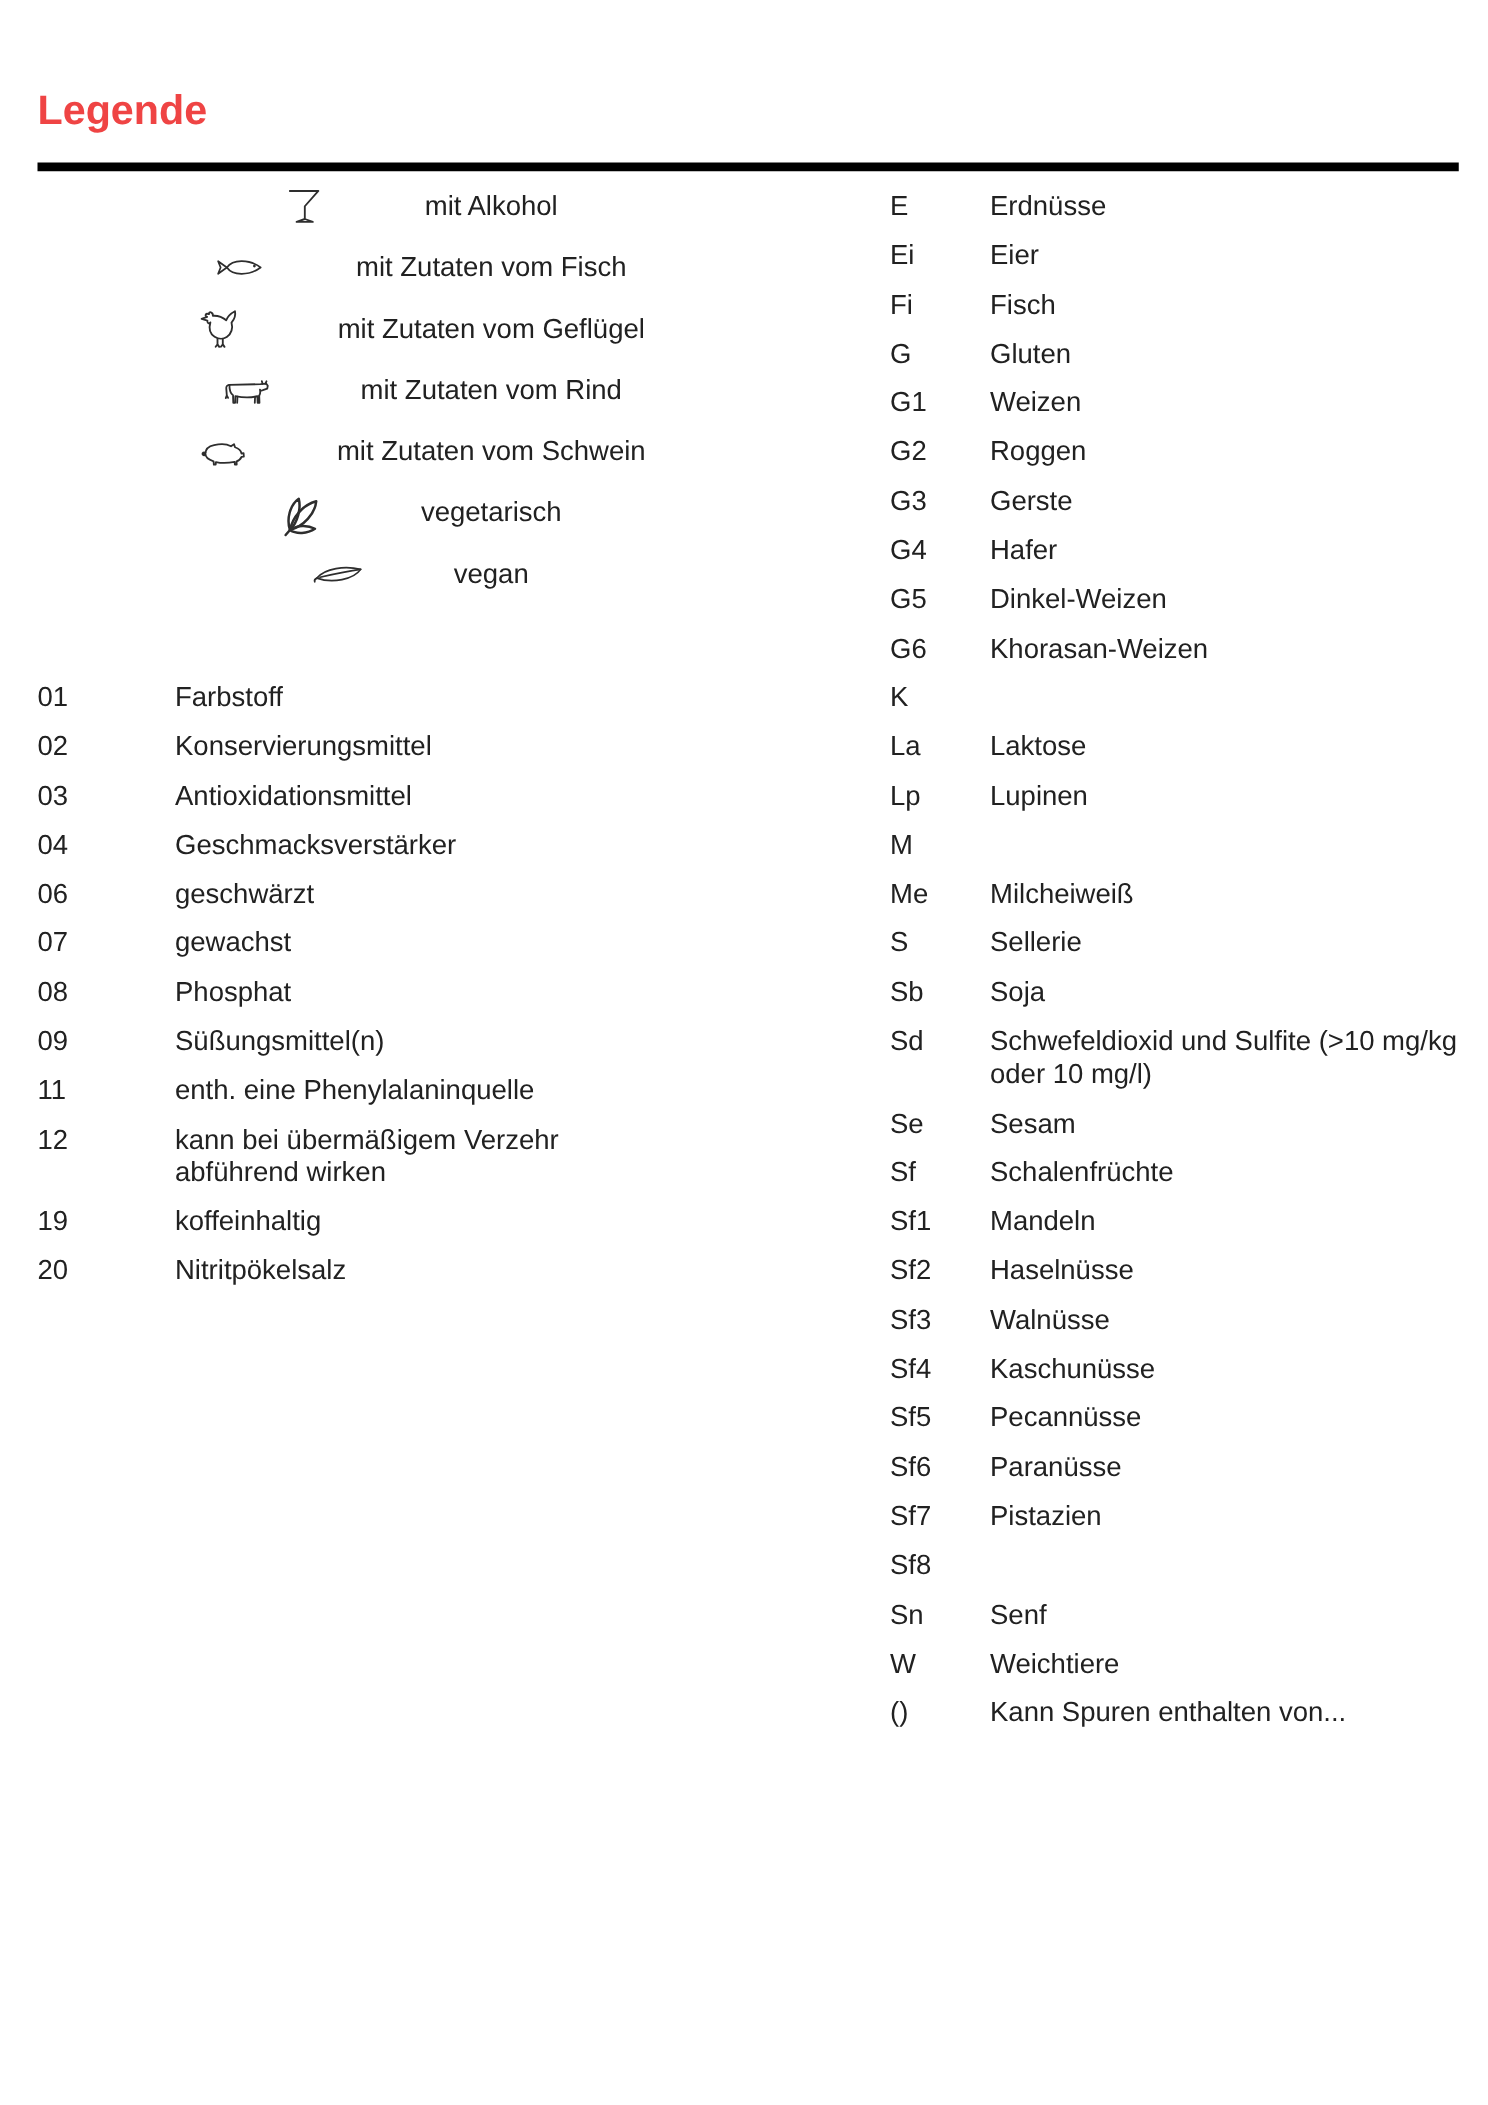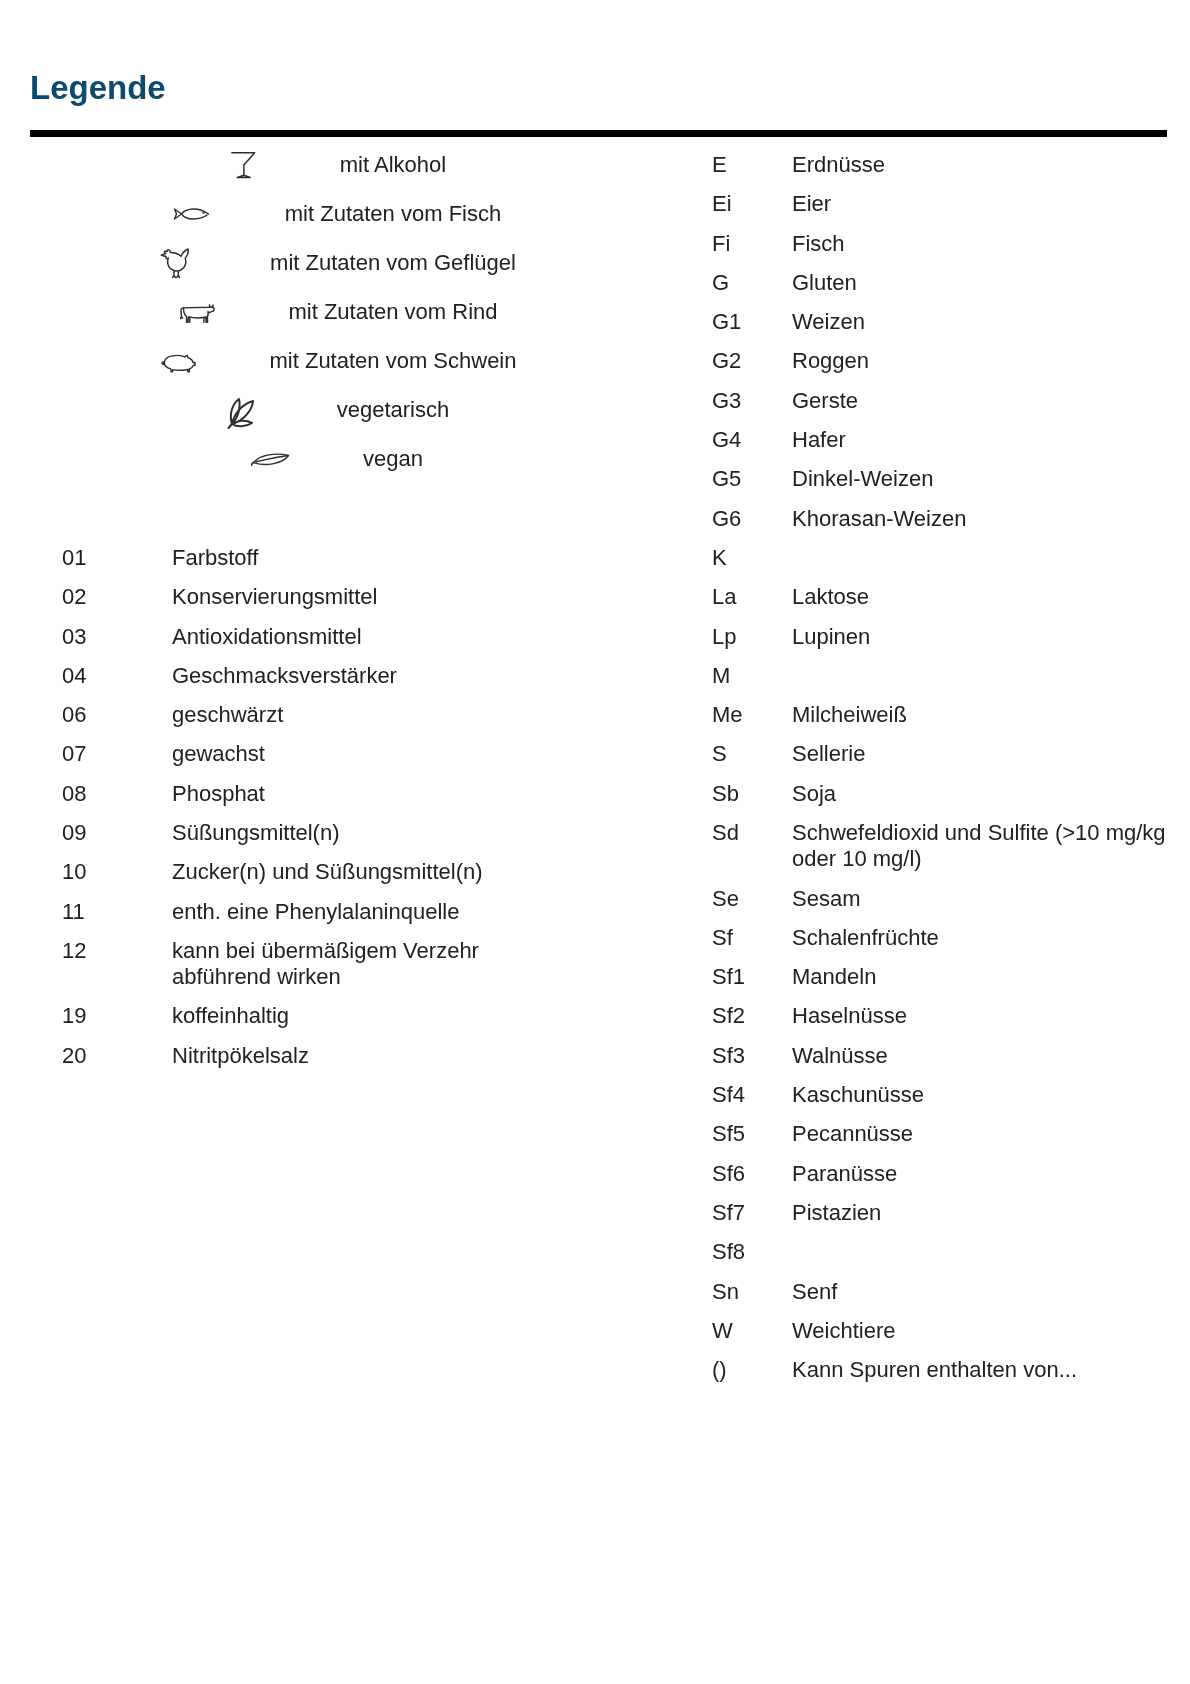--- a/index.html
+++ b/index.html
@@ -7,39 +7,39 @@
   .page{
     position:relative;
     width:1190px;height:1684px;
     background:#ffffff;
     font-family:"Liberation Sans", sans-serif;
     color:#212121;
     overflow:hidden;
   }
   .title{
     position:absolute;left:30px;top:70px;
-    font-size:33px;font-weight:700;color:#0c4a6e;line-height:1.1;
+    font-size:33px;font-weight:700;color:#ef4444;line-height:1.1;
     margin:0;
   }
   .rule{
     position:absolute;left:30px;top:130px;
     width:1137px;height:7px;background:#000000;
   }
   
   .icon-col{position:absolute;left:26px;top:140px;width:620px;}
   .icon-row{display:flex;align-items:center;height:49px;justify-content:center;}
   .icon-cell{width:114px;flex:none;display:flex;align-items:center;}
   .icon-cell svg{display:block;}
   .icon-label{font-size:22px;line-height:26px;}
   
   .row{display:flex;align-items:flex-start;font-size:22px;line-height:26.2px;margin-bottom:13.1px;}
   .code{flex:none;}
   .lbl{flex:1;}
   .num-col{position:absolute;left:30px;top:545px;width:470px;}
-  .num-col .code{width:110px;margin-left:32px;}
+  .num-col .code{width:110px;}
   .allergen-col{position:absolute;left:712px;top:152px;width:455px;}
   .allergen-col .code{width:80px;}
   .ico{stroke:#2e2e2e;fill:none;stroke-width:1.4;stroke-linecap:round;stroke-linejoin:round;}
   .ico-thick{stroke:#2e2e2e;fill:none;stroke-width:2;stroke-linecap:round;stroke-linejoin:round;}
 </style>
 </head>
 <body>
 
 <div class="page">
 
@@ -153,24 +153,20 @@
       </div>
     <div class="row">
         <div class="code">08</div>
         <div class="lbl">Phosphat</div>
       </div>
     <div class="row">
         <div class="code">09</div>
         <div class="lbl">Süßungsmittel(n)</div>
       </div>
     <div class="row">
-        <div class="code">10</div>
-        <div class="lbl">Zucker(n) und Süßungsmittel(n)</div>
-      </div>
-    <div class="row">
         <div class="code">11</div>
         <div class="lbl">enth. eine Phenylalaninquelle</div>
       </div>
     <div class="row">
         <div class="code">12</div>
         <div class="lbl">kann bei übermäßigem Verzehr abführend wirken</div>
       </div>
     <div class="row">
         <div class="code">19</div>
         <div class="lbl">koffeinhaltig</div>

